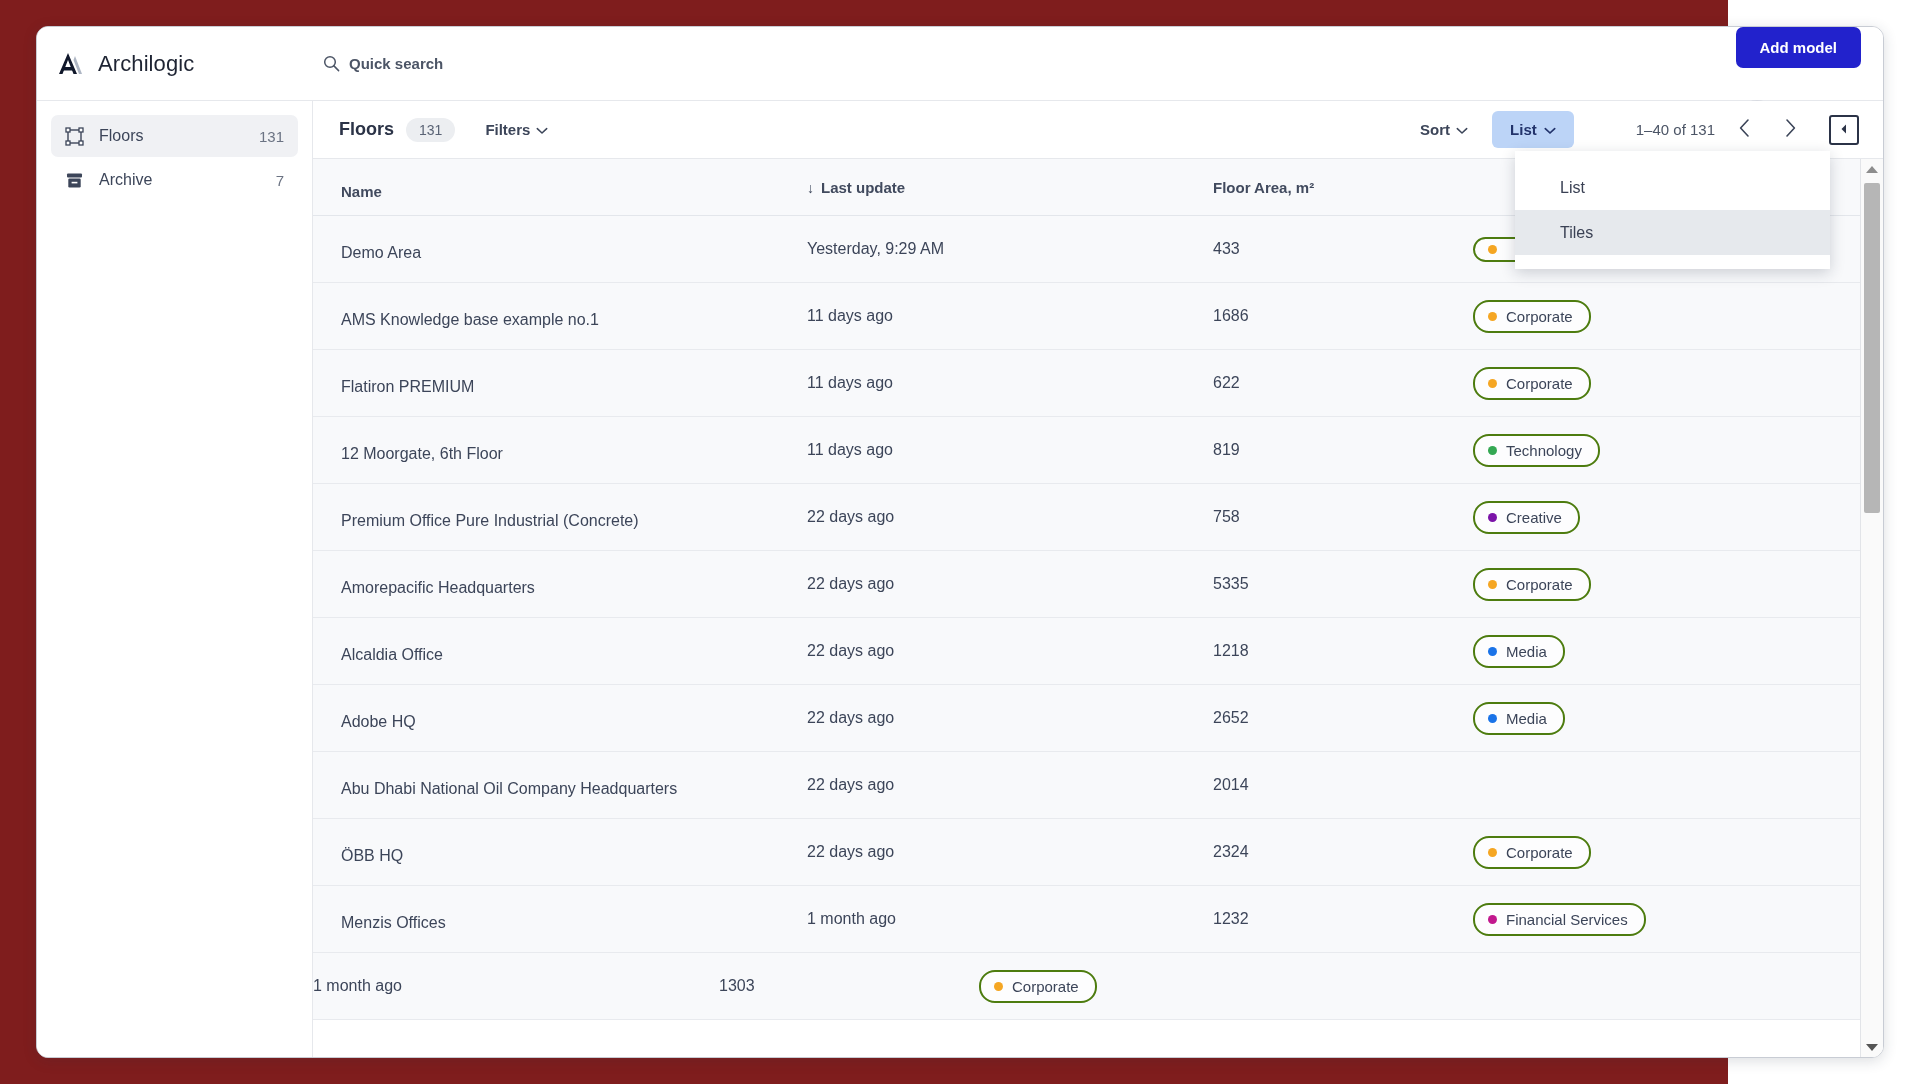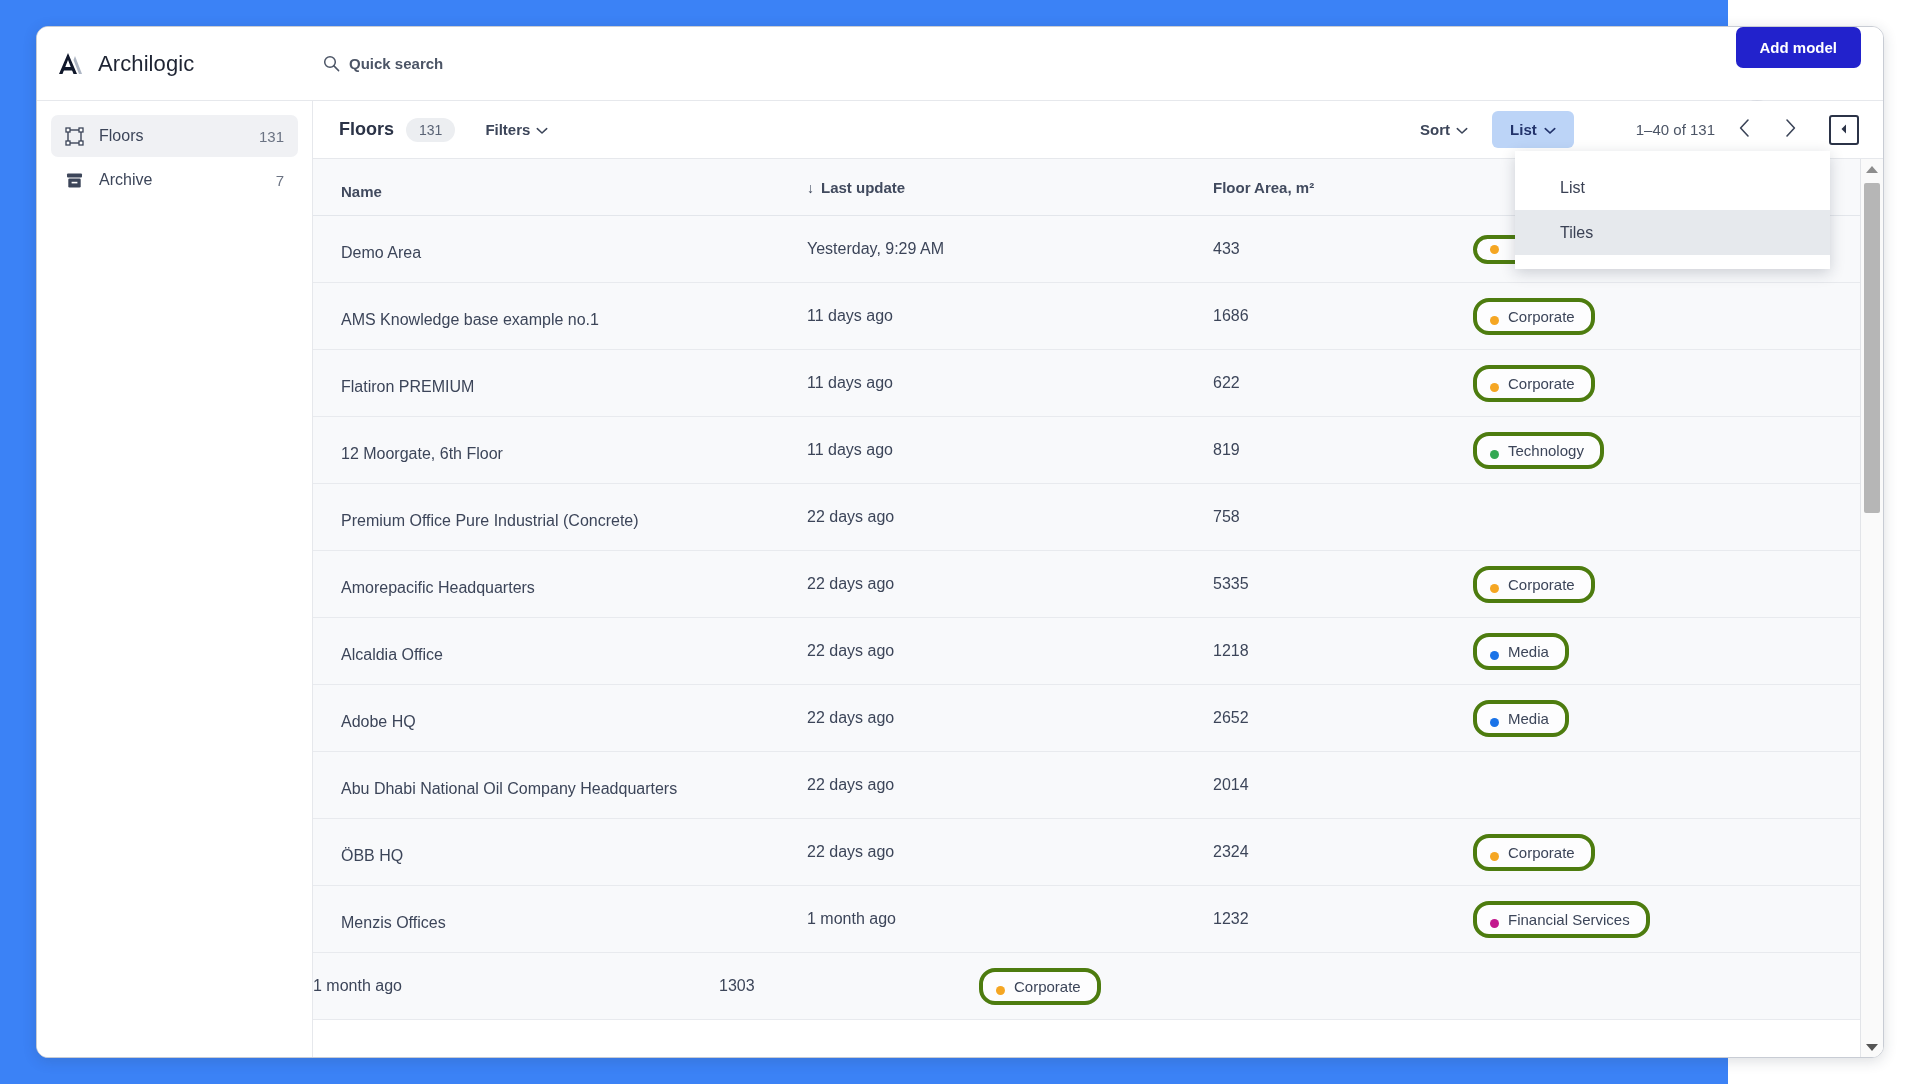--- a/index.html
+++ b/index.html
@@ -8,21 +8,21 @@
     background: #ffffff;
     width: 1916px;
     height: 1084px;
     overflow: hidden;
     font-family: "Liberation Sans", sans-serif;
   }
   #root {
     position: relative;
     width: 1728px;
     height: 1084px;
-    background: #3b82f6;
+    background: #7f1d1d;
   }
 
   
   .app-window {
     position: absolute;
     left: 36px;
     top: 26px;
     width: 1846px;
     height: 1030px;
     background: #ffffff;
@@ -249,23 +249,23 @@
   }
   .c-name  { width: 494px; padding-left: 28px; box-sizing: border-box; margin-top: 8px; }
   .c-date  { width: 406px; box-sizing: border-box; }
   .c-area  { width: 260px; box-sizing: border-box; }
   .c-tags  { flex: 1; box-sizing: border-box; display: flex; align-items: center; gap: 12px; }
   .cell-text { font-size: 16px; color: #3c4559; }
   .sort-arrow { margin-right: 7px; font-size: 14px; }
 
   .chip {
     display: inline-flex;
-    align-items: flex-end;
+    align-items: center;
     gap: 9px;
-    border: 4px solid #4d7c0f;
+    border: 2px solid #4d7c0f;
     background: #fdfdfe;
     border-radius: 16px;
     padding: 6px 16px 6px 13px;
     font-size: 15px;
     color: #3c4559;
     white-space: nowrap;
   }
   .dot { width: 9px; height: 9px; border-radius: 50%; flex: none; }
 
   
@@ -486,20 +486,26 @@
                   <span class="chip">
                     <span class="dot" style="background: rgb(52, 168, 83);"></span>
                     <span>Technology</span>
                   </span>
                 </div>
               </div>
               <div class="row">
                 <div class="c-name cell-text">Premium Office Pure Industrial (Concrete)</div>
                 <div class="c-date cell-text">22 days ago</div>
                 <div class="c-area cell-text">758</div>
+                <div class="c-tags">
+                  <span class="chip">
+                    <span class="dot" style="background: rgb(123, 19, 168);"></span>
+                    <span>Creative</span>
+                  </span>
+                </div>
               </div>
               <div class="row">
                 <div class="c-name cell-text">Amorepacific Headquarters</div>
                 <div class="c-date cell-text">22 days ago</div>
                 <div class="c-area cell-text">5335</div>
                 <div class="c-tags">
                   <span class="chip">
                     <span class="dot" style="background: rgb(245, 166, 35);"></span>
                     <span>Corporate</span>
                   </span>

